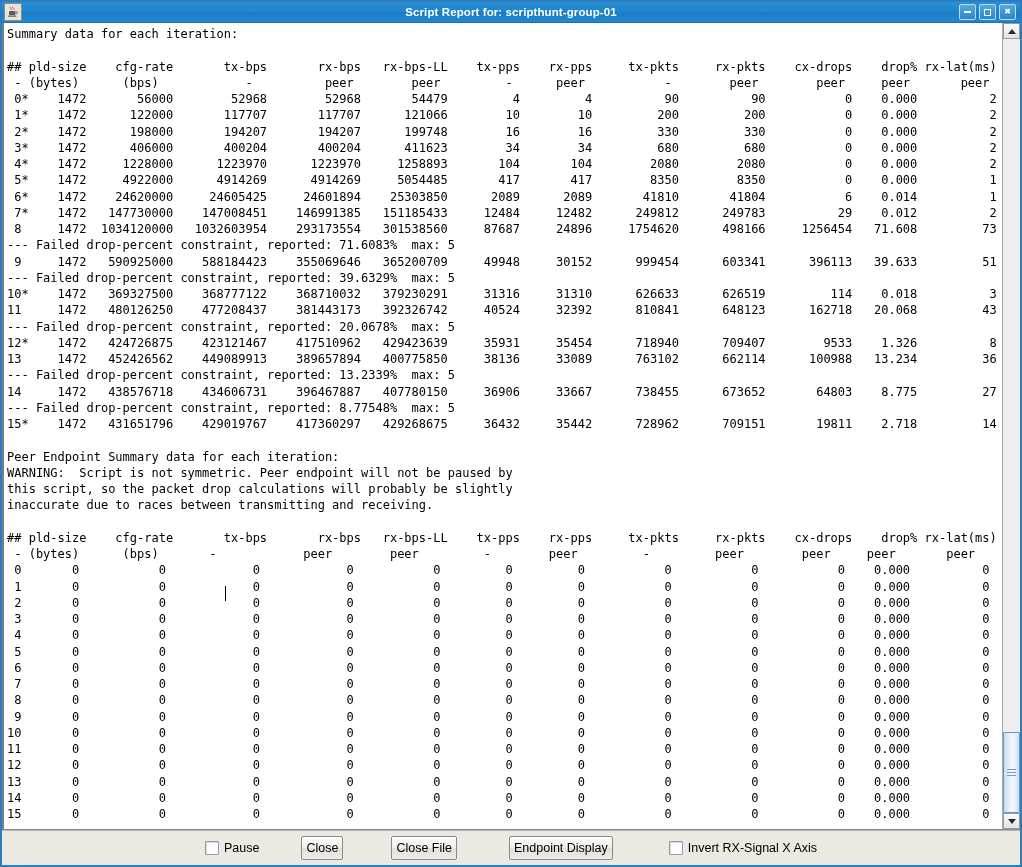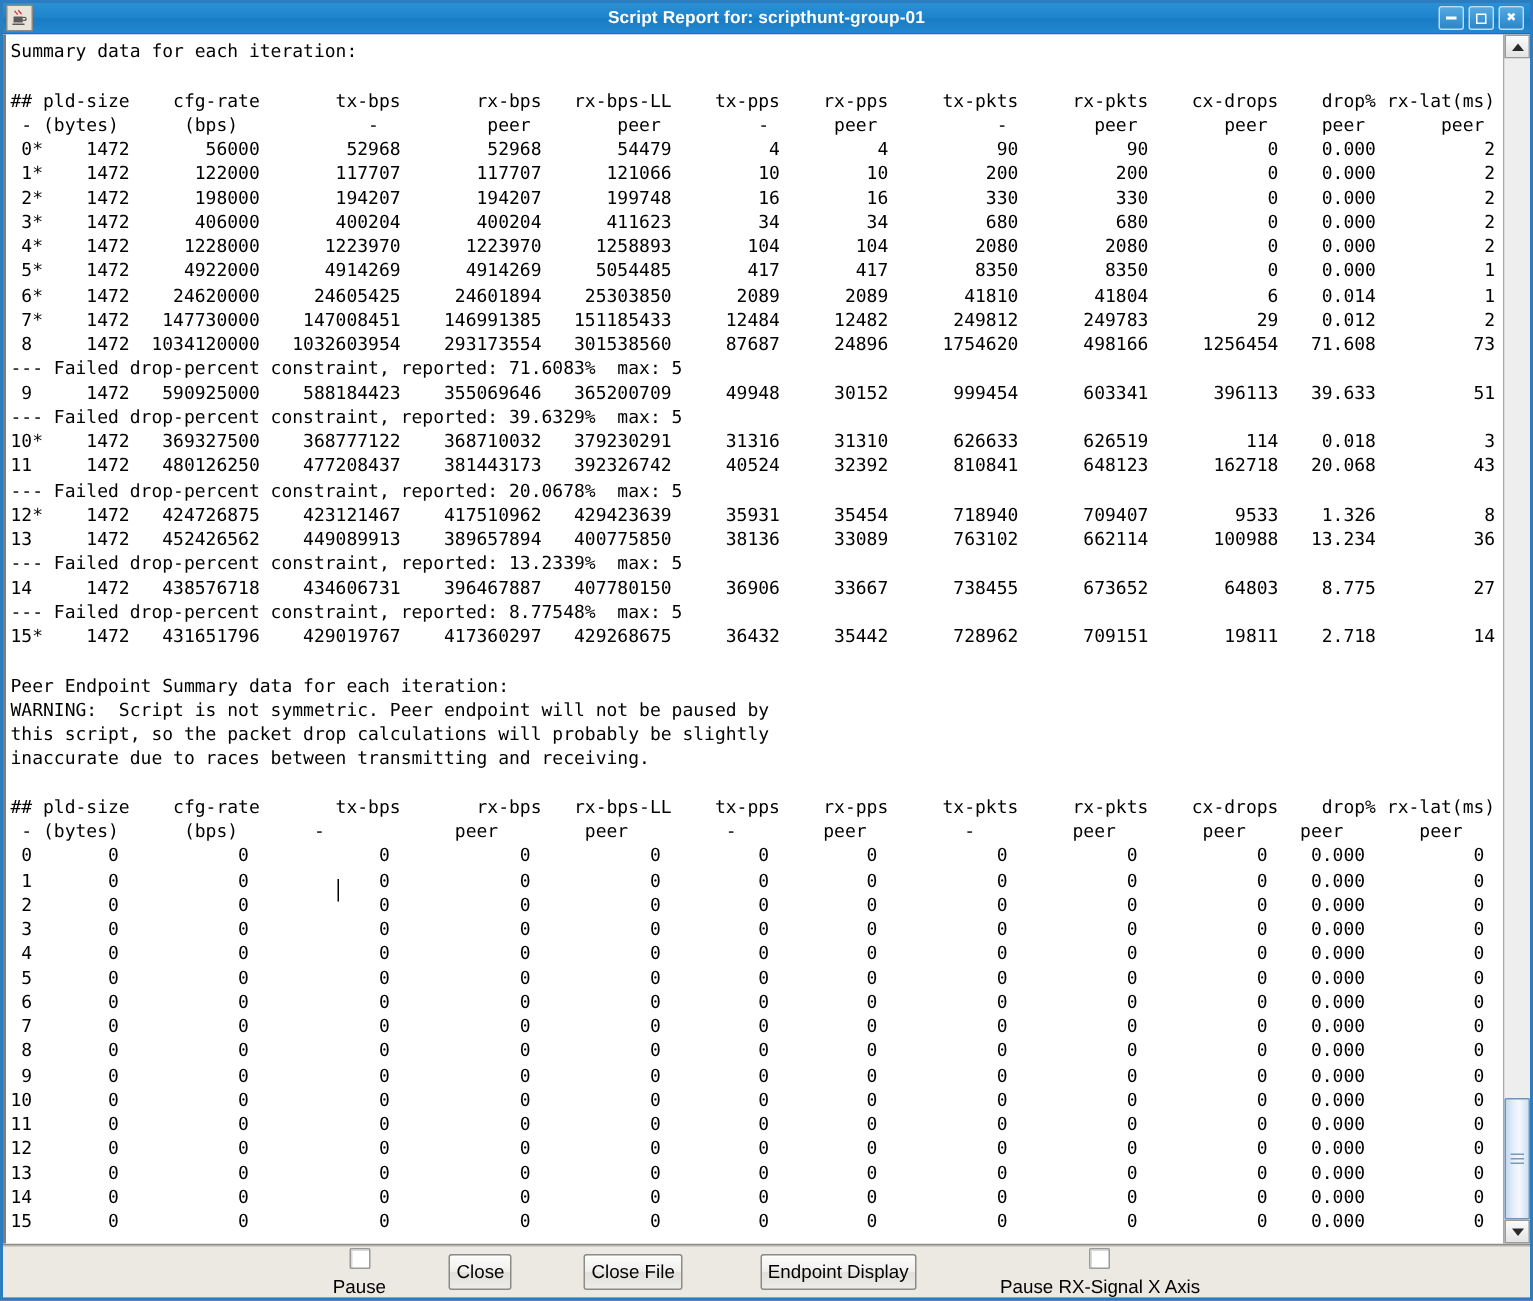--- a/index.html
+++ b/index.html
@@ -6,21 +6,21 @@
   body{
     width:1022px;height:867px;overflow:hidden;
     background:#d6d2c8;
     font-family:"Liberation Sans",sans-serif;
     -webkit-font-smoothing:none;
   }
   #app{
     position:relative;width:1022px;height:867px;
     box-sizing:border-box;
     border:2px solid #2b7dc0;
-    background:#4c1d95;
+    background:#ec4899;
     display:flex;flex-direction:column;
   }
   
   .titlebar{
     height:20px;flex:0 0 20px;
     background:linear-gradient(to bottom,#2b8fd4 0%,#1f86cd 45%,#1a7cc4 55%,#2289d0 100%);
     display:flex;align-items:center;position:relative;
     border-bottom:1px solid #1a6fae;
   }
   .tb-icon{
@@ -104,21 +104,21 @@
   .sb-grip{width:9px;}
   .sb-grip div{height:1px;background:#7b98bd;margin:2px 0;}
   
   .bottombar{
     flex:0 0 34px;height:34px;
     background:#ece9e3;
     display:flex;align-items:center;
     border-top:1px solid #b8b4ac;
   }
   .bb-inner{display:flex;align-items:center;gap:0;margin:0 auto;}
-  .chk-item{display:flex;align-items:center;gap:5px;font-size:12.5px;color:#000;flex-direction:column;}
+  .chk-item{display:flex;align-items:center;gap:5px;font-size:12.5px;color:#000;}
   .chk{
     width:12px;height:12px;flex:0 0 12px;
     background:#ffffff;border:1px solid #9a9a9a;
     box-shadow:inset 1px 1px 0 #d9d9d9;
     border-radius:1px;
   }
   .btn{
     font-family:"Liberation Sans",sans-serif;
     font-size:12.5px;color:#000;
     background:linear-gradient(to bottom,#fcfcfc 0%,#f0efec 48%,#e2e0db 52%,#ececea 100%);
@@ -246,18 +246,18 @@
       </div>
       <div class="sp-22"></div>
       <button class="btn">Close</button>
       <div class="sp-28"></div>
       <button class="btn">Close File</button>
       <div class="sp-30"></div>
       <button class="btn">Endpoint Display</button>
       <div class="sp-34"></div>
       <div class="chk-item">
         <span class="chk"></span>
-        <span>Pause RX-Signal X Axis</span>
+        <span>Invert RX-Signal X Axis</span>
       </div>
     </div>
   </div>
 
 </div>
 
 </body></html>

